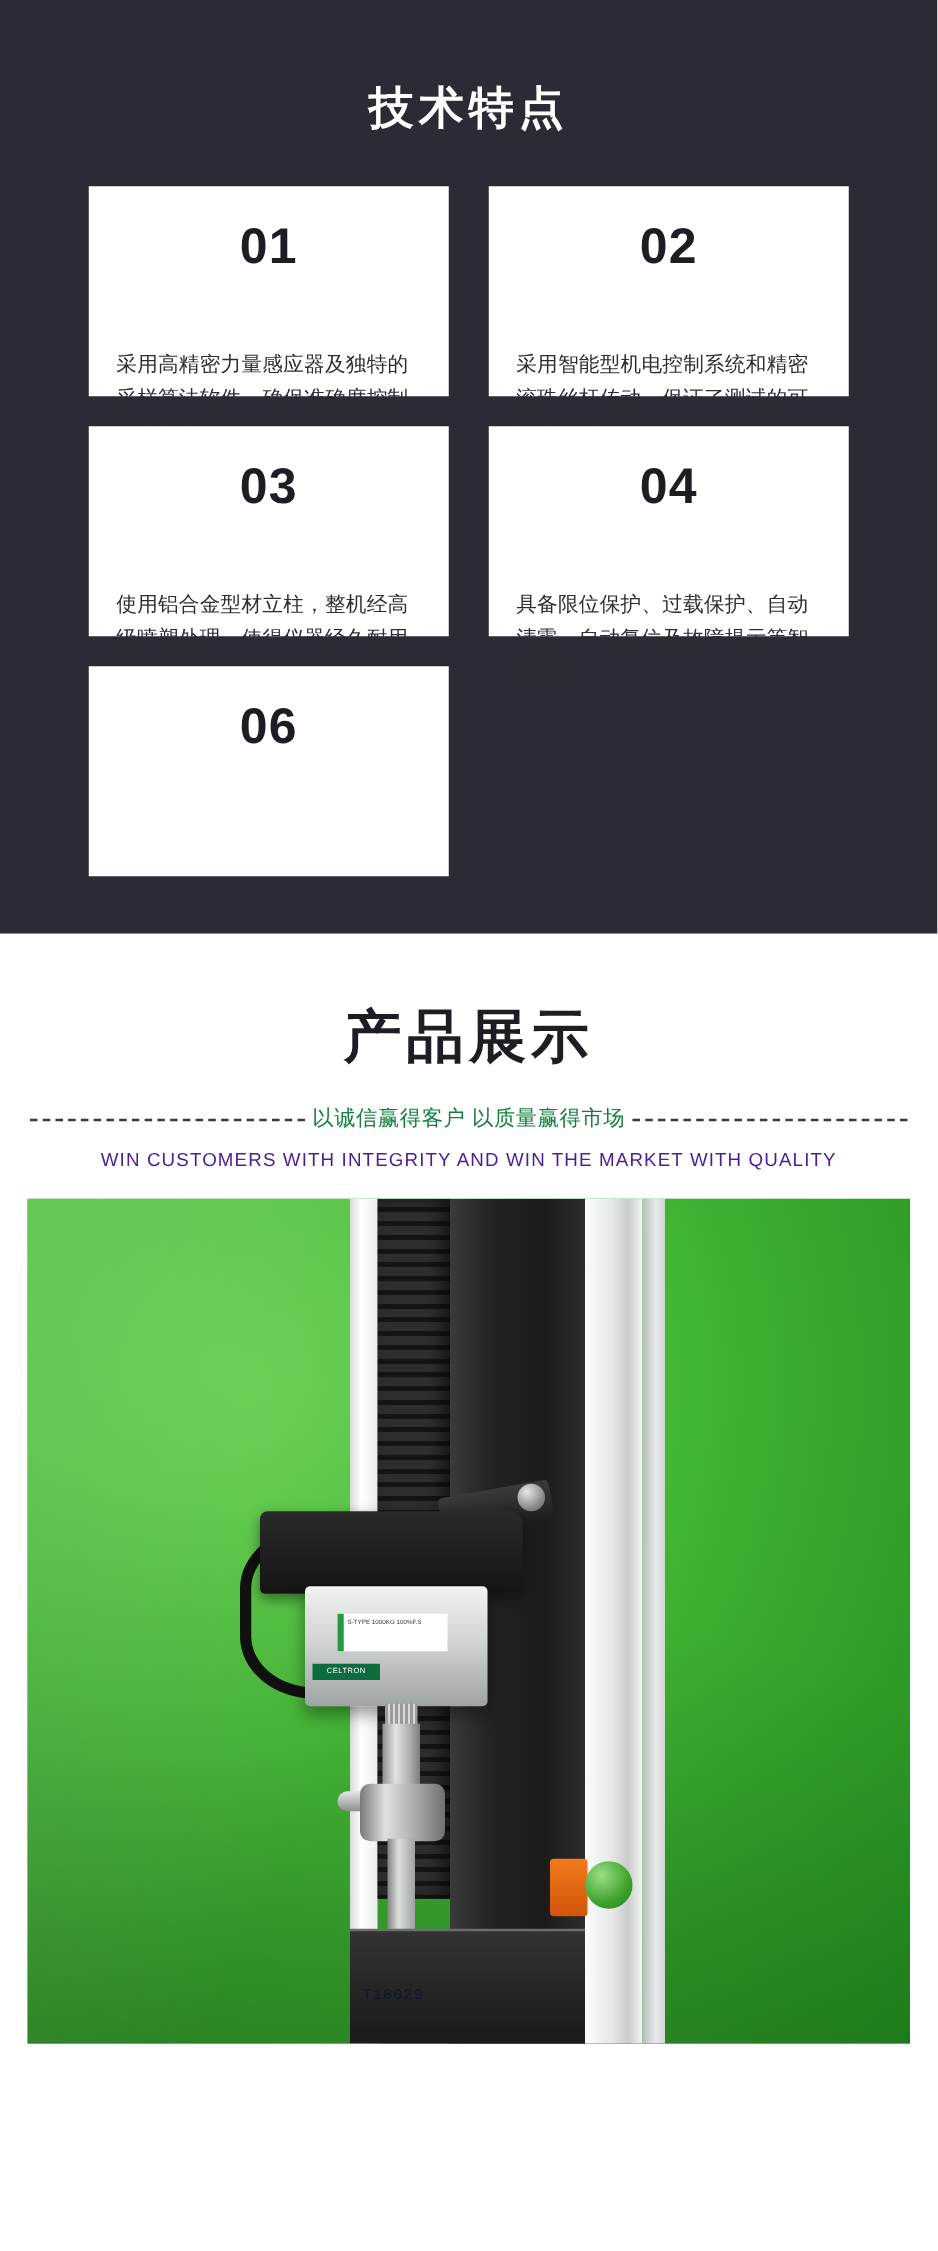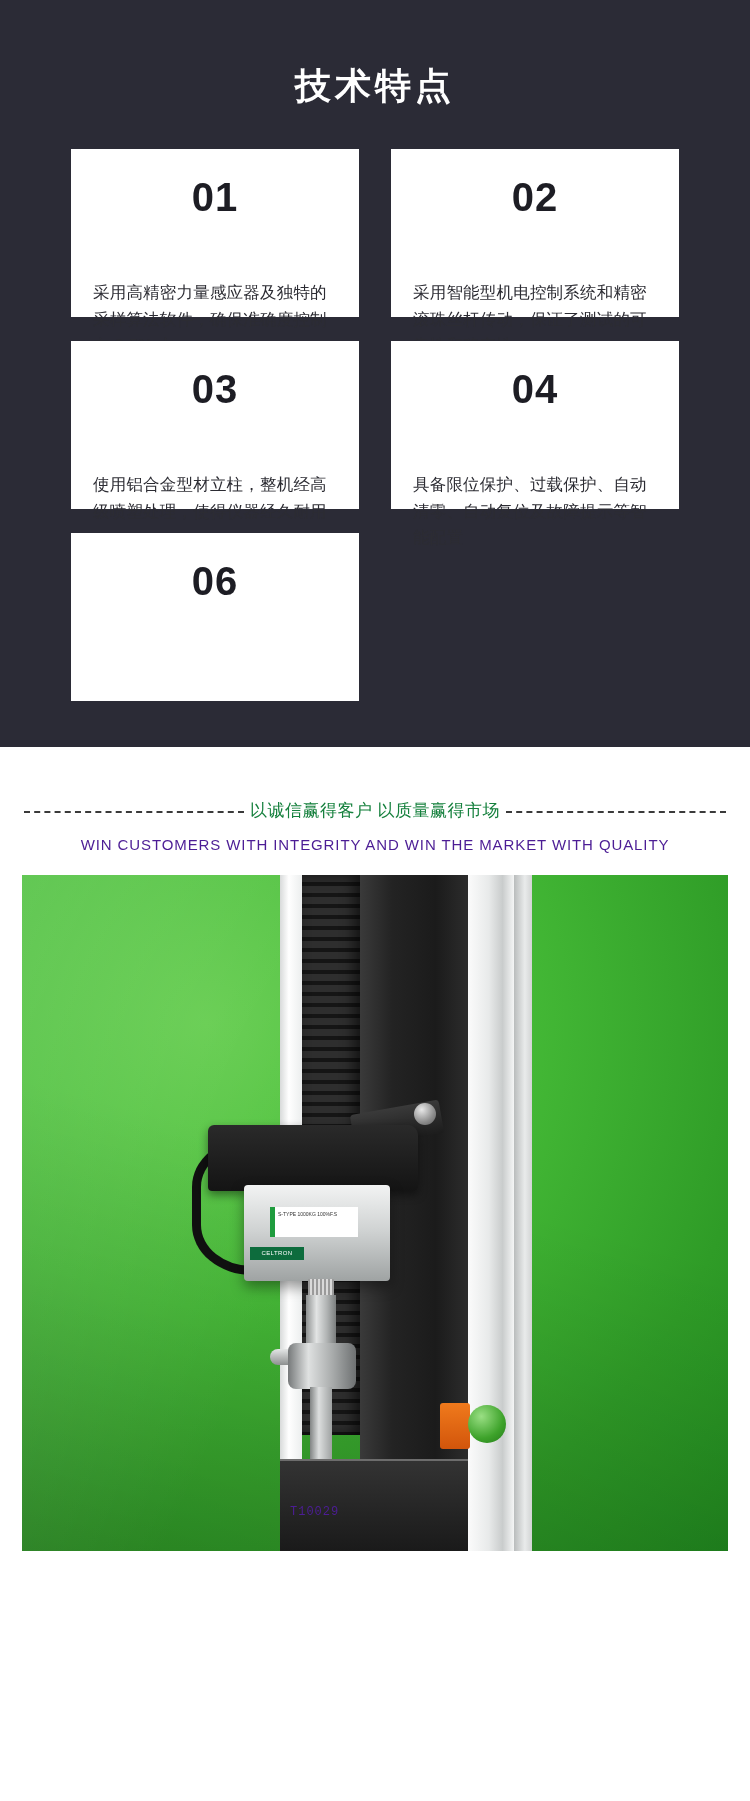--- a/index.html
+++ b/index.html
@@ -245,21 +245,21 @@
     background: linear-gradient(180deg,#333333 0%, #1a1a1a 100%);
   }
   .base-line {
     position: absolute;
     left: 258px; top: 584px; width: 188px; height: 4px;
     background: #6d6d6d;
   }
   .serial {
     position: absolute;
     left: 268px; top: 630px;
-    color: #4c1d95;
+    color: #0f172a;
     font-family: "Liberation Mono", "DejaVu Sans Mono", monospace;
     font-size: 12px;
     letter-spacing: 1px;
   }
   .orange-clamp {
     position: absolute;
     left: 418px; top: 528px; width: 30px; height: 46px;
     background: linear-gradient(180deg,#f07a1c 0%, #d2550b 100%);
     border-radius: 3px;
   }
@@ -295,20 +295,21 @@
         <div class="card-num">04</div>
         <div class="card-text">具备限位保护、过载保护、自动清零、自动复位及故障提示等智能配置</div>
       </div>
       <div class="card">
         <div class="card-num">06</div>
       </div>
     </div>
   </section>
 
   <section class="showcase-section">
+    <h2 class="showcase-title">产品展示</h2>
 
     <div class="showcase-sub-cn">
       <span class="dash-line"></span>
       <span>以诚信赢得客户 以质量赢得市场</span>
       <span class="dash-line"></span>
     </div>
 
     <div class="showcase-sub-en">WIN CUSTOMERS WITH INTEGRITY AND WIN THE MARKET WITH QUALITY</div>
 
     <div class="photo-wrap">

